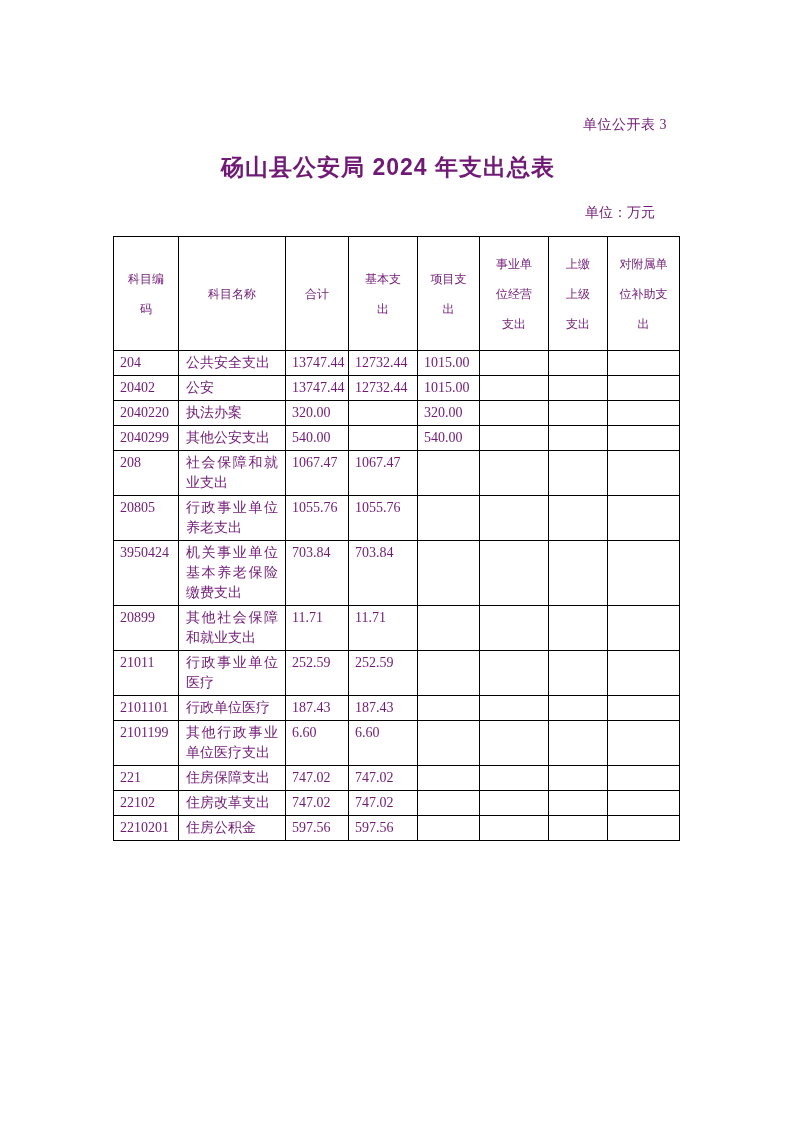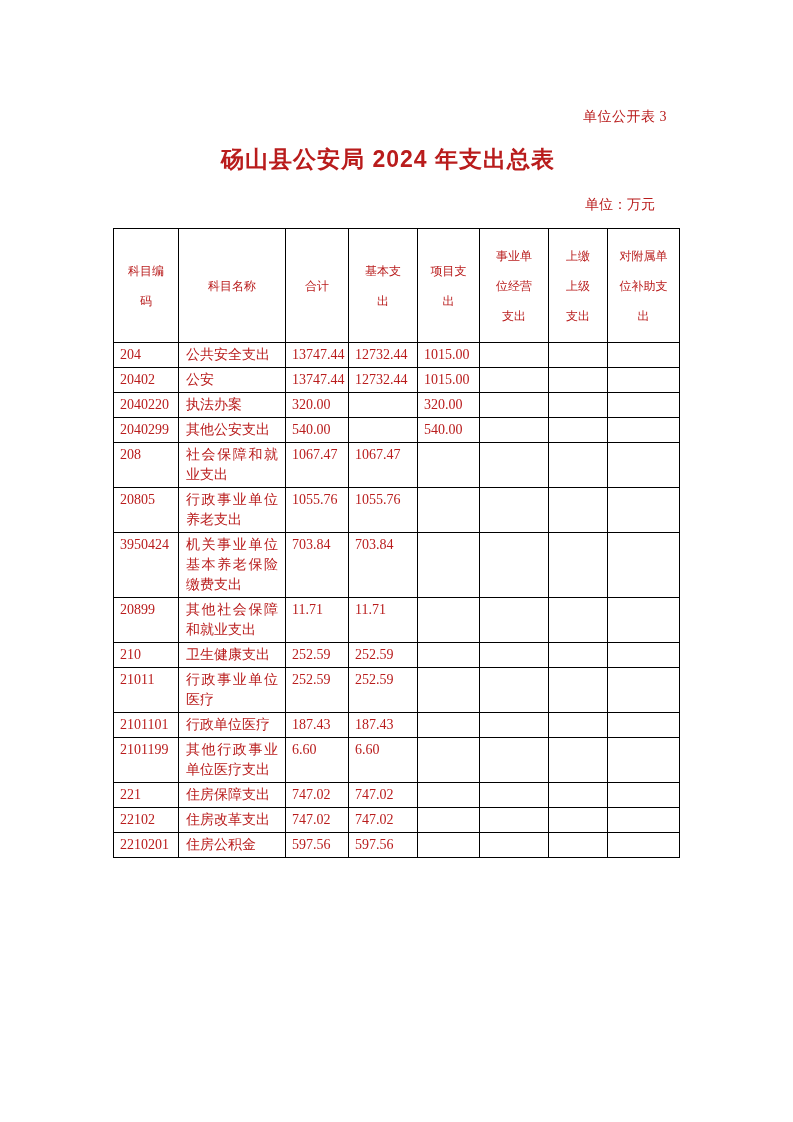--- a/index.html
+++ b/index.html
@@ -1,23 +1,23 @@
 <!DOCTYPE html>
 <html><head>
 <meta charset="utf-8">
 <style>
   * { margin: 0; padding: 0; box-sizing: border-box; }
   html, body { background: #ffffff; }
   .page {
     position: relative;
     width: 793px;
     height: 892px;
-    margin: 0 auto;
+    margin: 8px auto;
     background: #ffffff;
-    color: #b91c1c;
+    color: #701a75;
     font-family: "Liberation Serif", "DejaVu Serif", serif;
     overflow: hidden;
   }
   .doc-label {
     position: absolute;
     top: 108px;
     right: 126px;
     font-size: 14px;
     letter-spacing: 0.5px;
   }
@@ -202,30 +202,20 @@
           <td class="c-code">20899</td>
           <td class="c-name">其他社会保障和就业支出</td>
           <td class="c-num">11.71</td>
           <td class="c-num">11.71</td>
           <td class="c-num"></td>
           <td class="c-empty"></td>
           <td class="c-empty"></td>
           <td class="c-empty"></td>
         </tr>
         <tr>
-          <td class="c-code">210</td>
-          <td class="c-name">卫生健康支出</td>
-          <td class="c-num">252.59</td>
-          <td class="c-num">252.59</td>
-          <td class="c-num"></td>
-          <td class="c-empty"></td>
-          <td class="c-empty"></td>
-          <td class="c-empty"></td>
-        </tr>
-        <tr>
           <td class="c-code">21011</td>
           <td class="c-name">行政事业单位医疗</td>
           <td class="c-num">252.59</td>
           <td class="c-num">252.59</td>
           <td class="c-num"></td>
           <td class="c-empty"></td>
           <td class="c-empty"></td>
           <td class="c-empty"></td>
         </tr>
         <tr>

